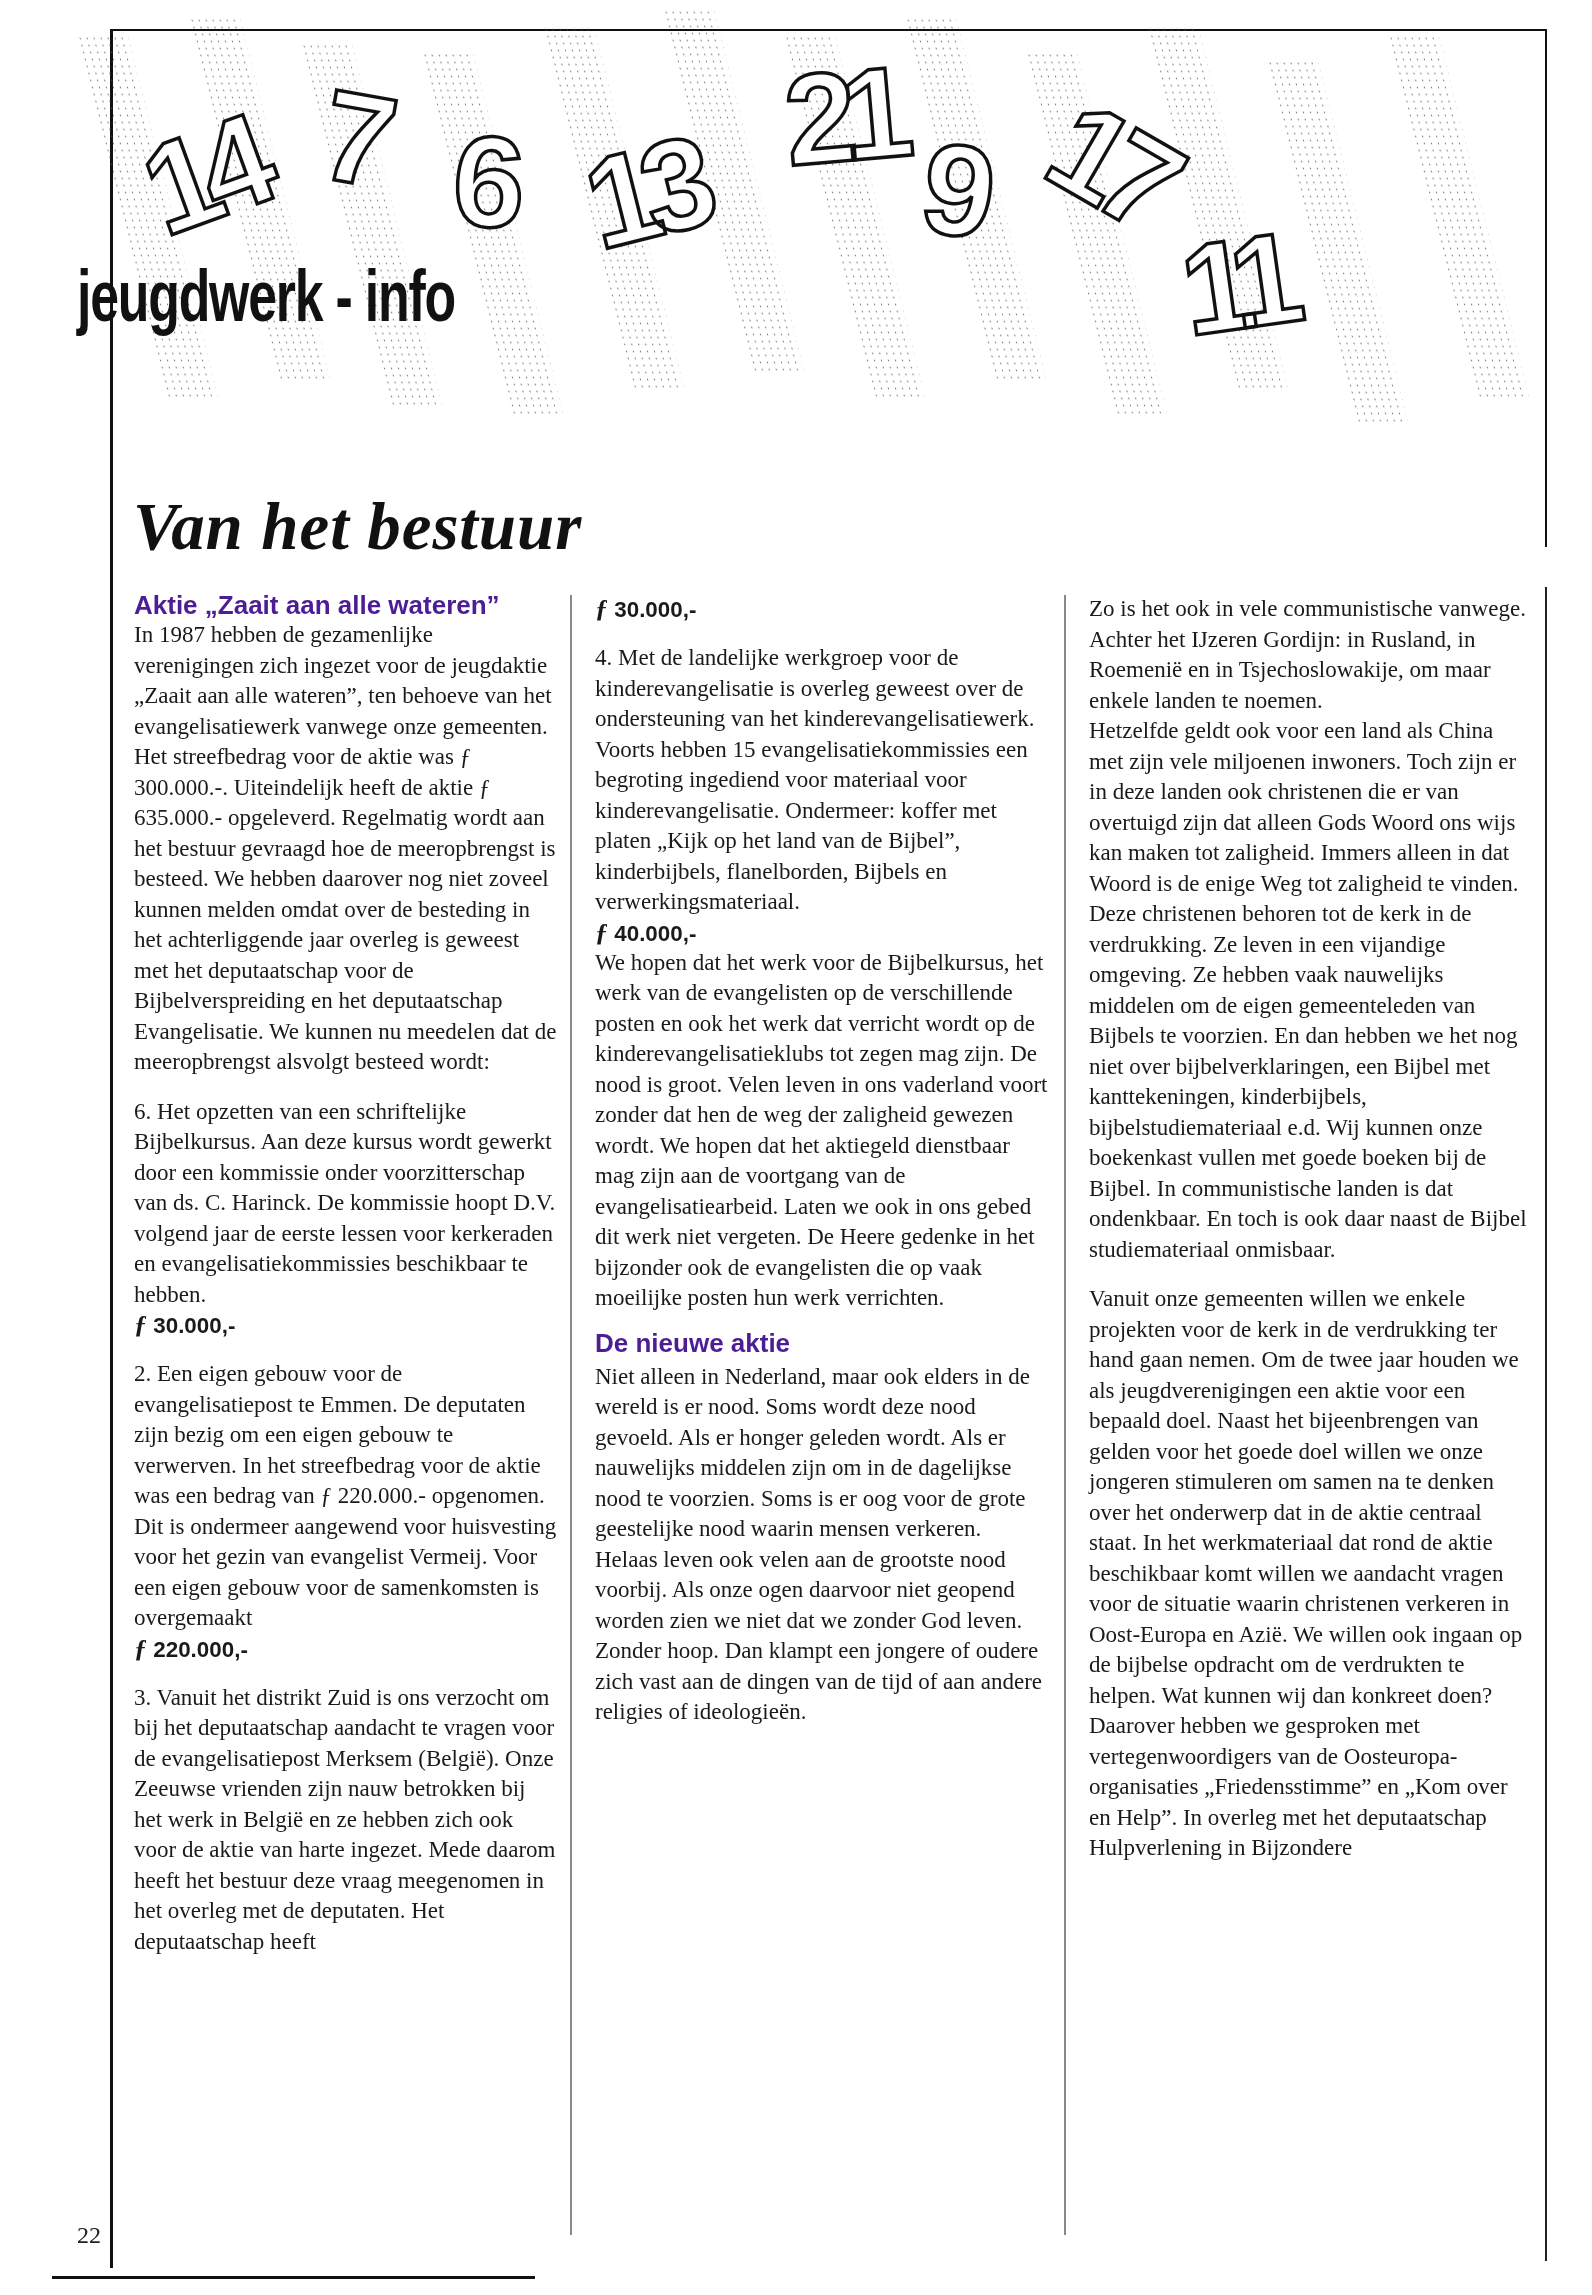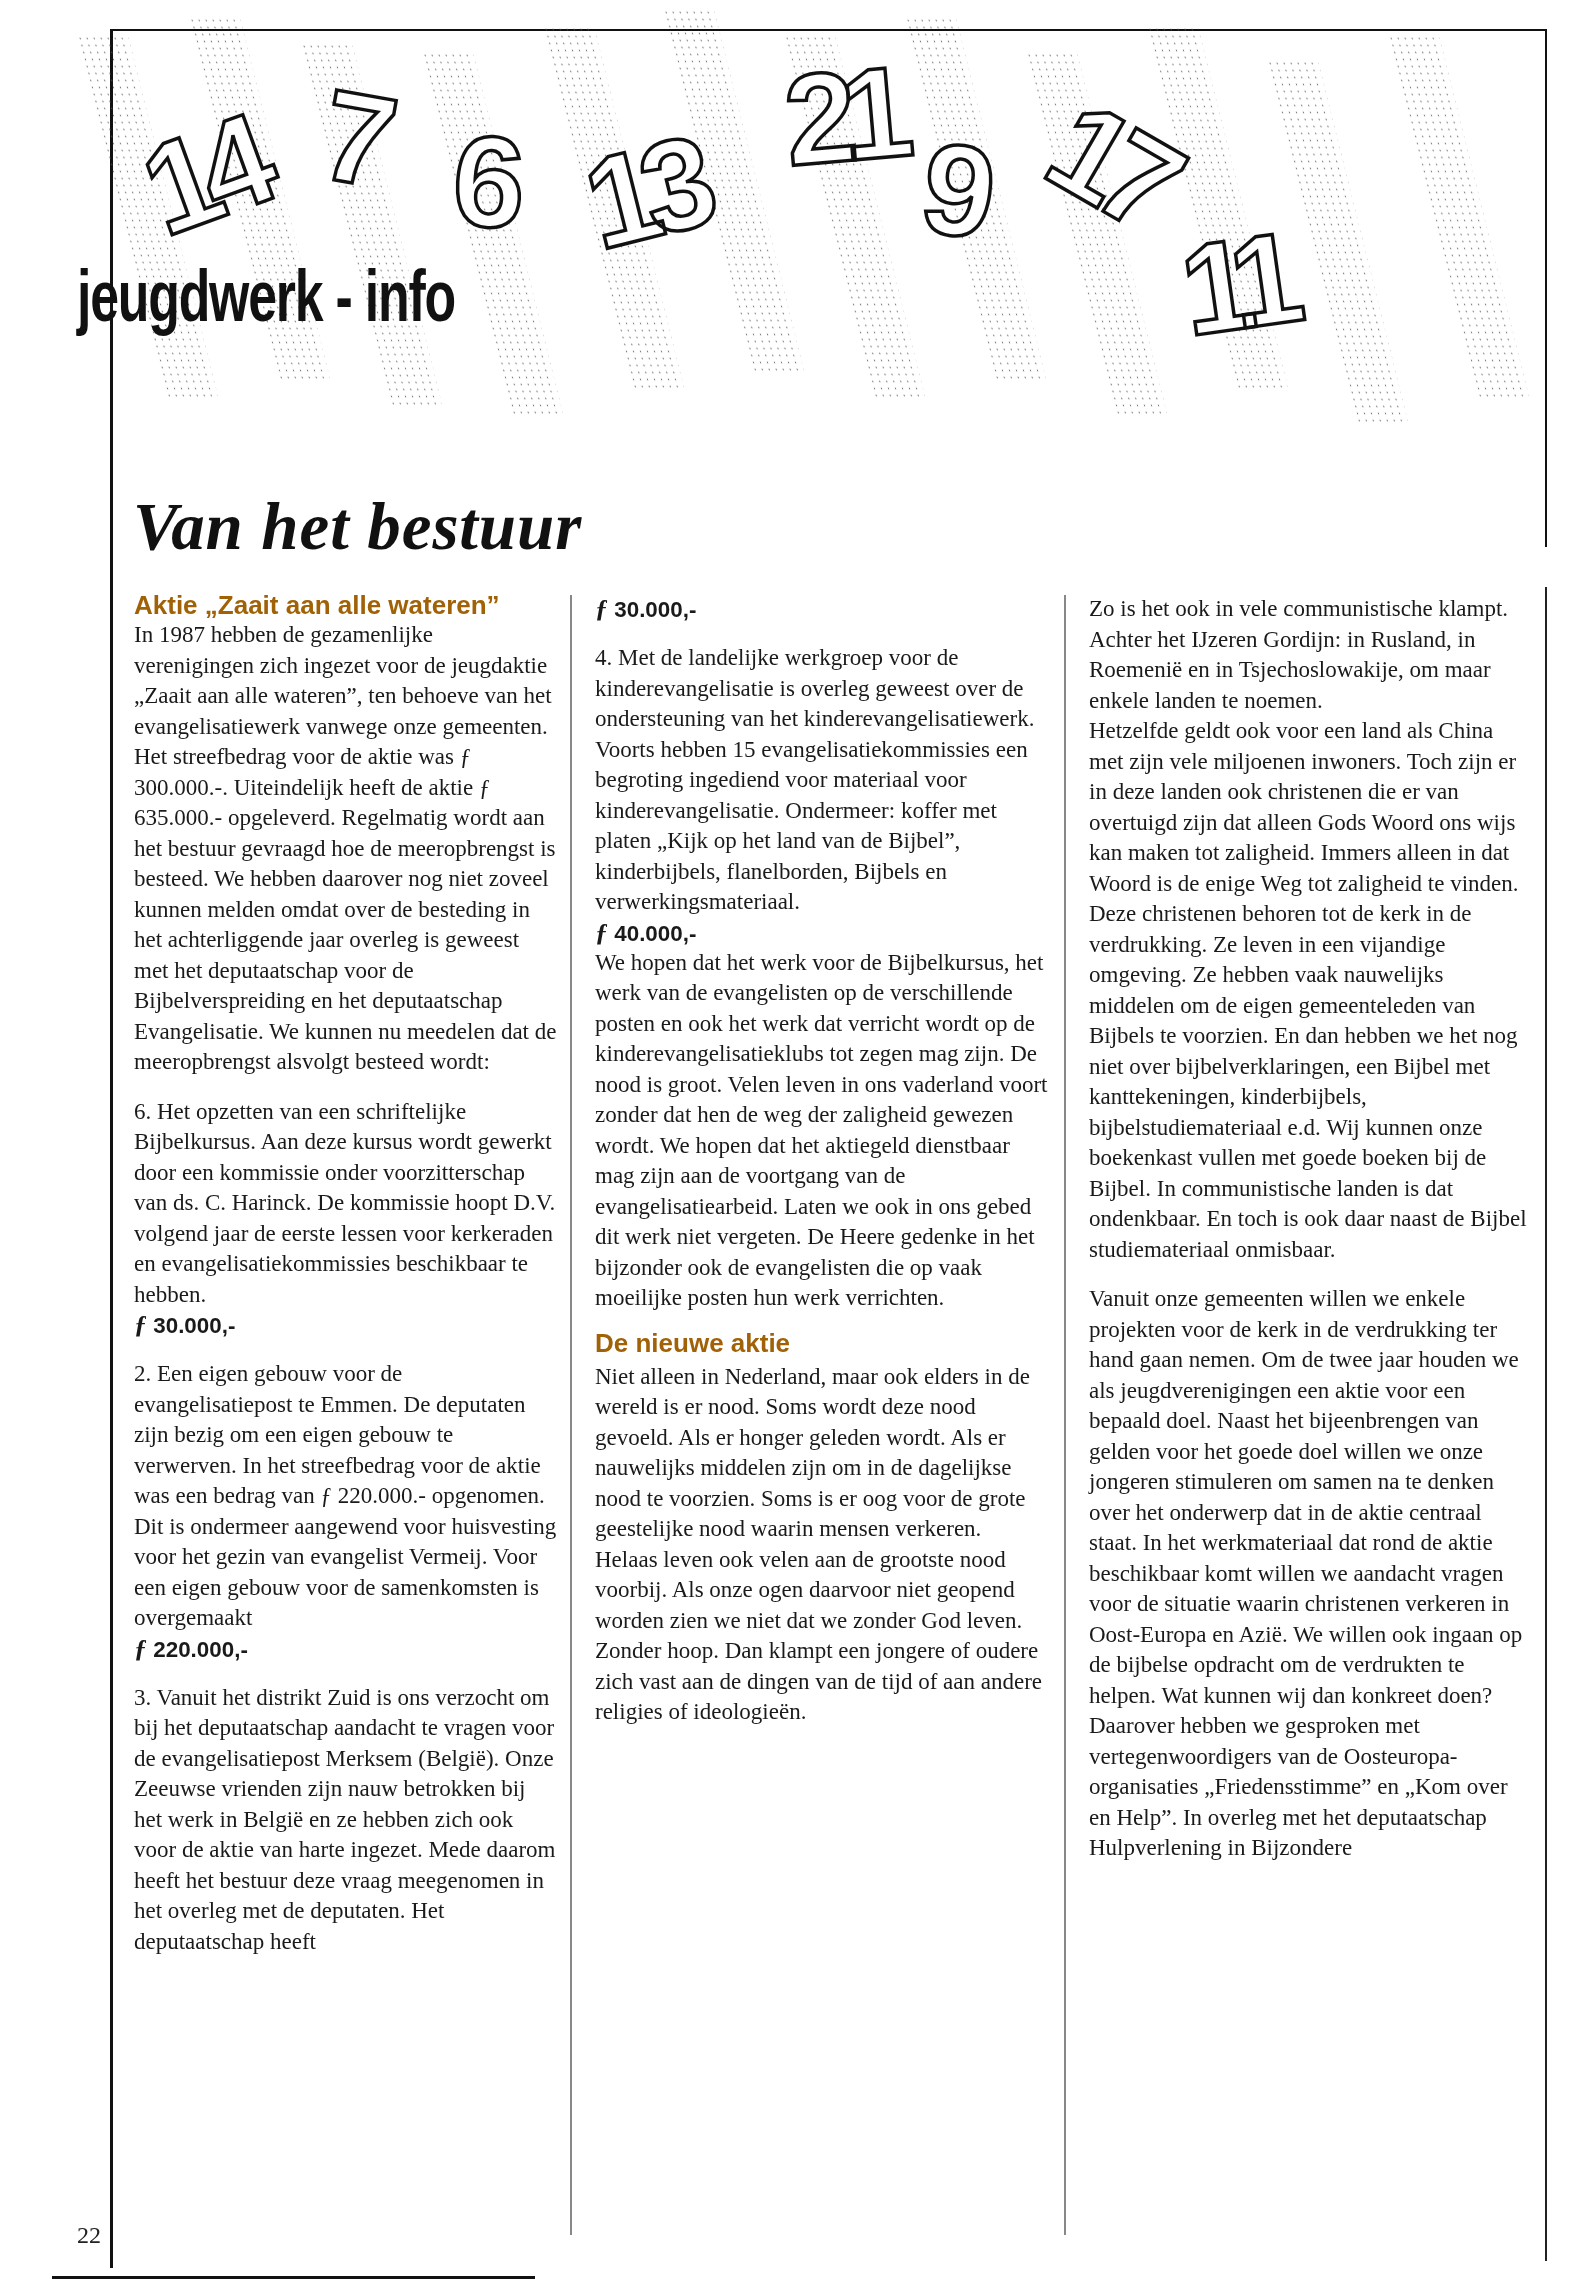--- a/index.html
+++ b/index.html
@@ -21,21 +21,21 @@
   .page-title { position: absolute; left: 133px; top: 488px; font-family: "Liberation Serif", serif; font-weight: bold; font-size: 67px; color: #111; letter-spacing: 0.9px; font-style: italic; }
 
   .col { position: absolute; top: 591px; font-size: 23px; line-height: 30.5px; }
   .col1 { left: 134px; width: 423px; }
   .col2 { left: 595px; width: 453px; top: 594px; }
   .col3 { left: 1089px; width: 444px; top: 594px; }
   .sep { position: absolute; width: 1.7px; background: #888; }
   .sep1 { left: 570px; top: 595px; height: 1640px; }
   .sep2 { left: 1064px; top: 595px; height: 1640px; }
 
-  .h2 { font-family: "Liberation Sans", sans-serif; font-weight: bold; font-size: 26px; line-height: 29px; margin: 0; color: #a16207; }
+  .h2 { font-family: "Liberation Sans", sans-serif; font-weight: bold; font-size: 26px; line-height: 29px; margin: 0; color: #4c1d95; }
   .h2.mt { margin-top: 15.5px; margin-bottom: 3.5px; }
   p { margin: 0; }
   p.gap { margin-top: 19px; }
   .amount { font-family: "Liberation Sans", sans-serif; font-weight: bold; text-align: left; font-size: 22.4px; line-height: 29px; padding-right: 5.2px; }
   .amount .f { font-style: italic; font-family: "Liberation Serif", serif; font-size: 26px; }
   .amount.big-gap { }
 
   .page-number { position: absolute; left: 77px; top: 2222px; font-size: 24px; color: #222; }
 </style>
 </head>
@@ -90,21 +90,21 @@
 <div class="col col2">
   <div class="amount"><span class="f">ƒ</span> <span>30.000,-</span></div>
   <p class="gap">4. Met de landelijke werkgroep voor de kinderevangelisatie is overleg geweest over de ondersteuning van het kinderevangelisatiewerk. Voorts hebben 15 evangelisatiekommissies een begroting ingediend voor materiaal voor kinderevangelisatie. Ondermeer: koffer met platen „Kijk op het land van de Bijbel”, kinderbijbels, flanelborden, Bijbels en verwerkingsmateriaal.</p>
   <div class="amount big-gap"><span class="f">ƒ</span> <span>40.000,-</span></div>
   <p>We hopen dat het werk voor de Bijbelkursus, het werk van de evangelisten op de verschillende posten en ook het werk dat verricht wordt op de kinderevangelisatieklubs tot zegen mag zijn. De nood is groot. Velen leven in ons vaderland voort zonder dat hen de weg der zaligheid gewezen wordt. We hopen dat het aktiegeld dienstbaar mag zijn aan de voortgang van de evangelisatiearbeid. Laten we ook in ons gebed dit werk niet vergeten. De Heere gedenke in het bijzonder ook de evangelisten die op vaak moeilijke posten hun werk verrichten.</p>
   <h2 class="h2 mt">De nieuwe aktie</h2>
   <p>Niet alleen in Nederland, maar ook elders in de wereld is er nood. Soms wordt deze nood gevoeld. Als er honger geleden wordt. Als er nauwelijks middelen zijn om in de dagelijkse nood te voorzien. Soms is er oog voor de grote geestelijke nood waarin mensen verkeren. Helaas leven ook velen aan de grootste nood voorbij. Als onze ogen daarvoor niet geopend worden zien we niet dat we zonder God leven. Zonder hoop. Dan klampt een jongere of oudere zich vast aan de dingen van de tijd of aan andere religies of ideologieën.</p>
 </div>
 
 <div class="col col3">
-  <p>Zo is het ook in vele communistische klampt. Achter het IJzeren Gordijn: in Rusland, in Roemenië en in Tsjechoslowakije, om maar enkele landen te noemen.</p>
+  <p>Zo is het ook in vele communistische vanwege. Achter het IJzeren Gordijn: in Rusland, in Roemenië en in Tsjechoslowakije, om maar enkele landen te noemen.</p>
   <p>Hetzelfde geldt ook voor een land als China met zijn vele miljoenen inwoners. Toch zijn er in deze landen ook christenen die er van overtuigd zijn dat alleen Gods Woord ons wijs kan maken tot zaligheid. Immers alleen in dat Woord is de enige Weg tot zaligheid te vinden.</p>
   <p>Deze christenen behoren tot de kerk in de verdrukking. Ze leven in een vijandige omgeving. Ze hebben vaak nauwelijks middelen om de eigen gemeenteleden van Bijbels te voorzien. En dan hebben we het nog niet over bijbelverklaringen, een Bijbel met kanttekeningen, kinderbijbels, bijbelstudiemateriaal e.d. Wij kunnen onze boekenkast vullen met goede boeken bij de Bijbel. In communistische landen is dat ondenkbaar. En toch is ook daar naast de Bijbel studiemateriaal onmisbaar.</p>
   <p class="gap">Vanuit onze gemeenten willen we enkele projekten voor de kerk in de verdrukking ter hand gaan nemen. Om de twee jaar houden we als jeugdverenigingen een aktie voor een bepaald doel. Naast het bijeenbrengen van gelden voor het goede doel willen we onze jongeren stimuleren om samen na te denken over het onderwerp dat in de aktie centraal staat. In het werkmateriaal dat rond de aktie beschikbaar komt willen we aandacht vragen voor de situatie waarin christenen verkeren in Oost-Europa en Azië. We willen ook ingaan op de bijbelse opdracht om de verdrukten te helpen. Wat kunnen wij dan konkreet doen? Daarover hebben we gesproken met vertegenwoordigers van de Oosteuropa-organisaties „Friedensstimme” en „Kom over en Help”. In overleg met het deputaatschap Hulpverlening in Bijzondere</p>
 </div>
 
 <div class="page-number">22</div>
 <div class="bottom-rule"></div>
 
 
 </body></html>

